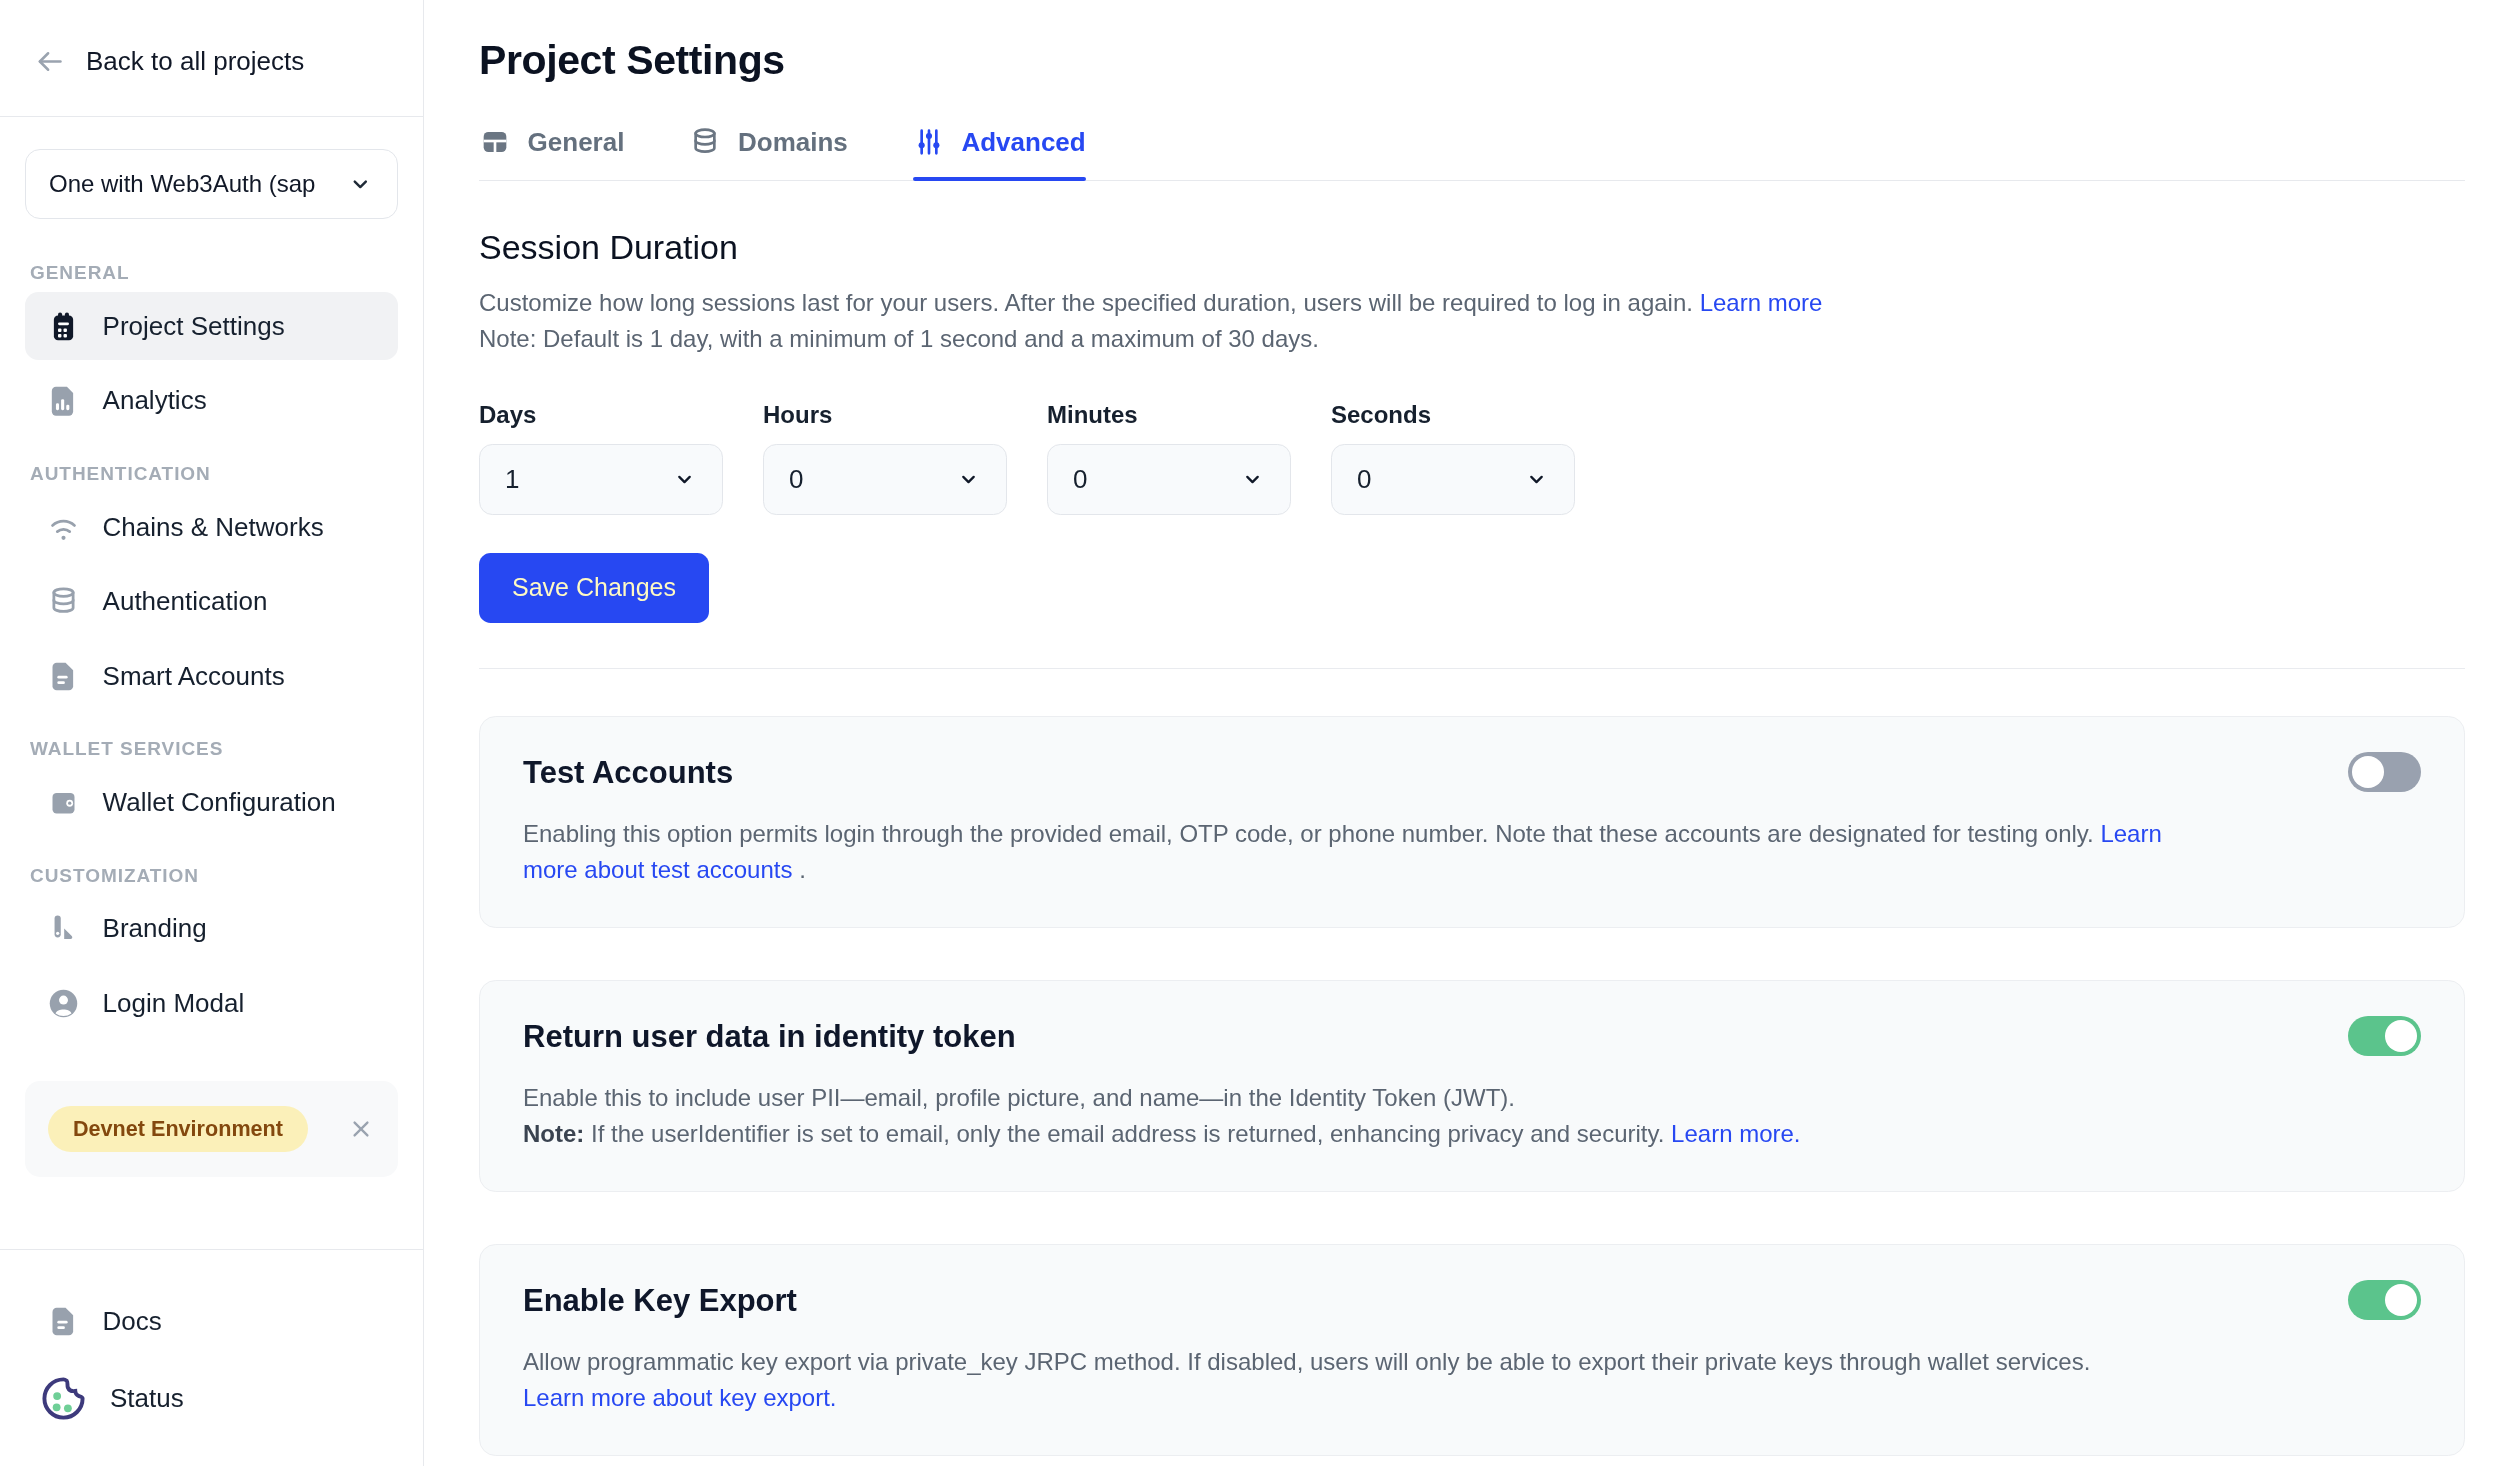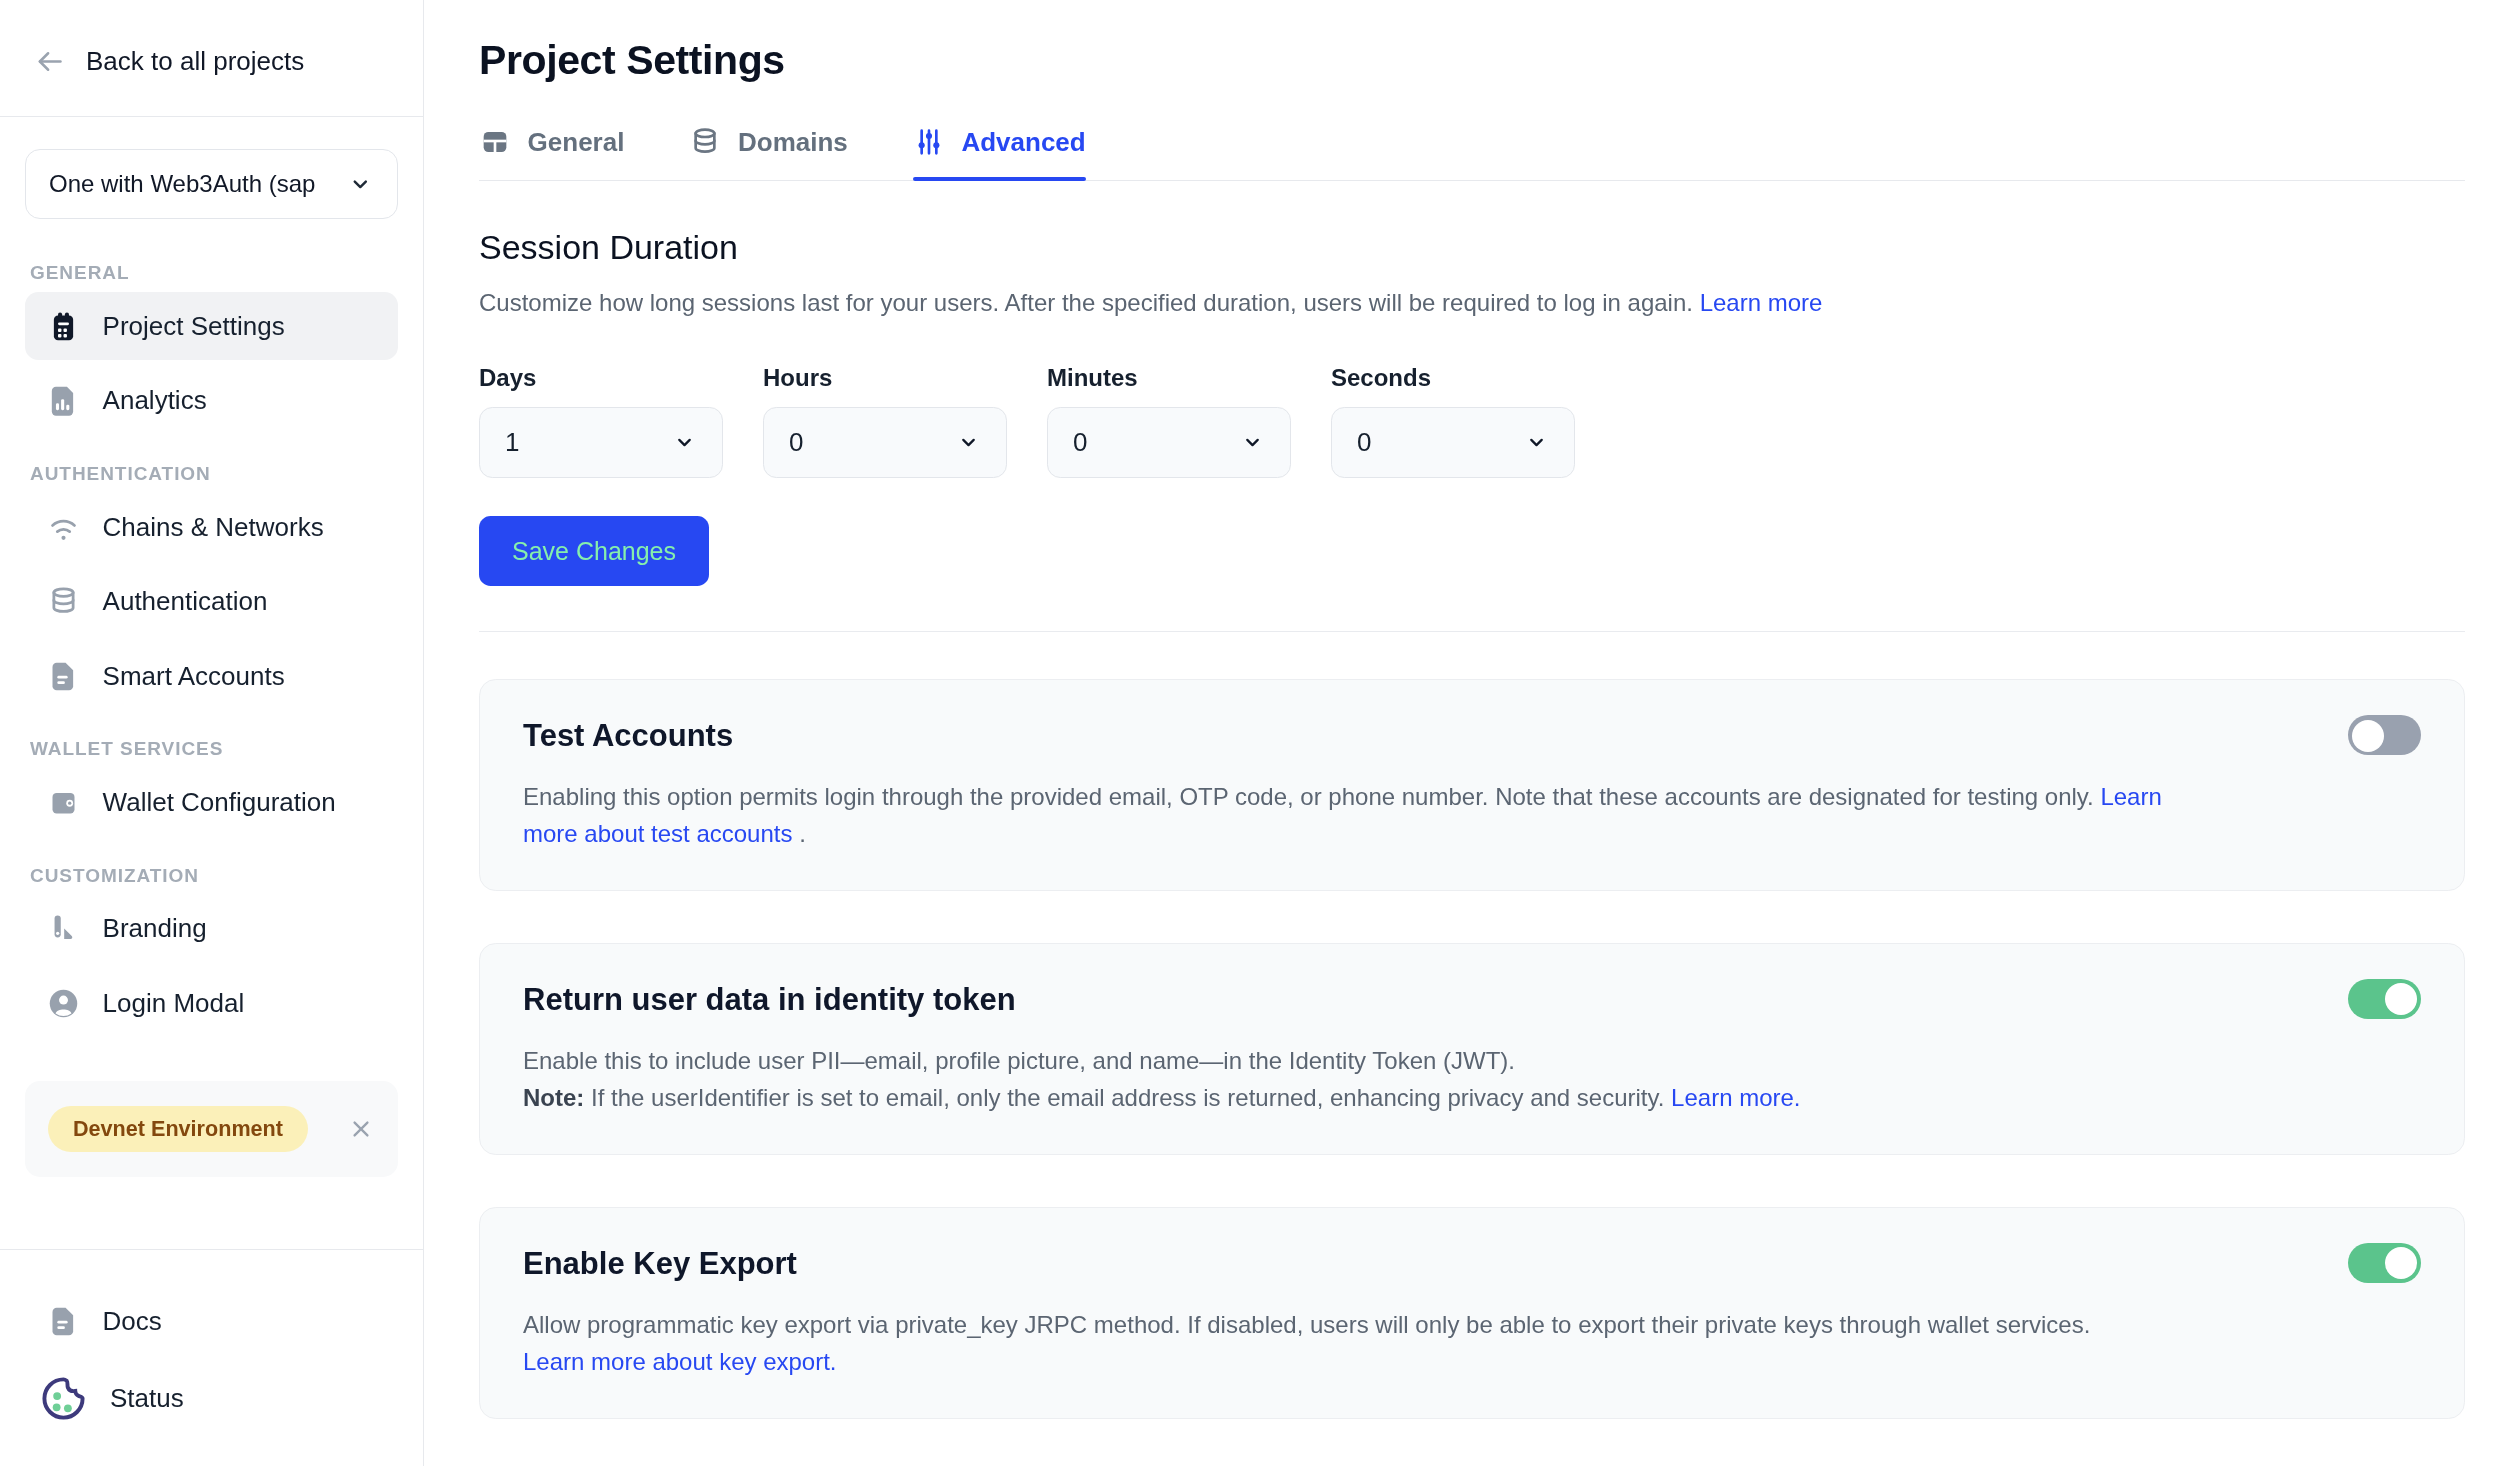--- a/index.html
+++ b/index.html
@@ -58,21 +58,21 @@
   .desc .link, .link { color:#2748F2; cursor:pointer; text-decoration:none; }
 
   .controls { display:flex; gap:40px; margin-top:43px; }
   .field { width:244px; }
   .field-label { font-size:24px; font-weight:600; color:#16202E; }
   .select { margin-top:15px; height:71px; background:#F8FAFC; border:1.7px solid #E3E6EB;
     border-radius:13.3px; display:flex; align-items:center; justify-content:space-between;
     padding:0 25px; font-size:26px; color:#16202E; cursor:pointer; }
   .select svg { width:25px; height:25px; stroke:#101828; }
 
-  .save-btn { margin-top:38px; height:70px; padding:0 33px; background:#2748F2; color:#86efac;
+  .save-btn { margin-top:38px; height:70px; padding:0 33px; background:#2748F2; color:#fef9c3;
     border:none; border-radius:11.6px; font-size:25px; font-weight:500;
     font-family:"Liberation Sans",sans-serif; cursor:pointer; display:inline-block; }
 
   .divider { margin-top:45px; border-top:1.7px solid #E9EBEF; }
 
   .card { margin-top:47px; background:#F8FAFB; border:1.7px solid #ECEEF1; border-radius:16.6px;
     padding:38px 43px; position:relative; }
   .card + .card { margin-top:52px; }
   .card h3 { font-size:31px; font-weight:600; color:#0f172a; }
   .card .body { margin-top:25px; font-size:24px; line-height:1.52; color:#5B6572; max-width:1686px; }
@@ -295,20 +295,21 @@
         <span>Advanced</span>
       </div>
     </div>
 
     <section>
       <h2 class="sec-title">Session Duration</h2>
       <div class="desc">
         <span>Customize how long sessions last for your users. After the specified duration, users will be required to log in again.</span>
         <a class="link">Learn more</a>
         <br>
+        <span>Note: Default is 1 day, with a minimum of 1 second and a maximum of 30 days.</span>
       </div>
 
       <div class="controls">
         <div class="field">
           <div class="field-label">Days</div>
           <div class="select">
             <span>1</span>
             <svg viewBox="0 0 48 48">
                 <use href="#i-chevron"></use>
               </svg>

